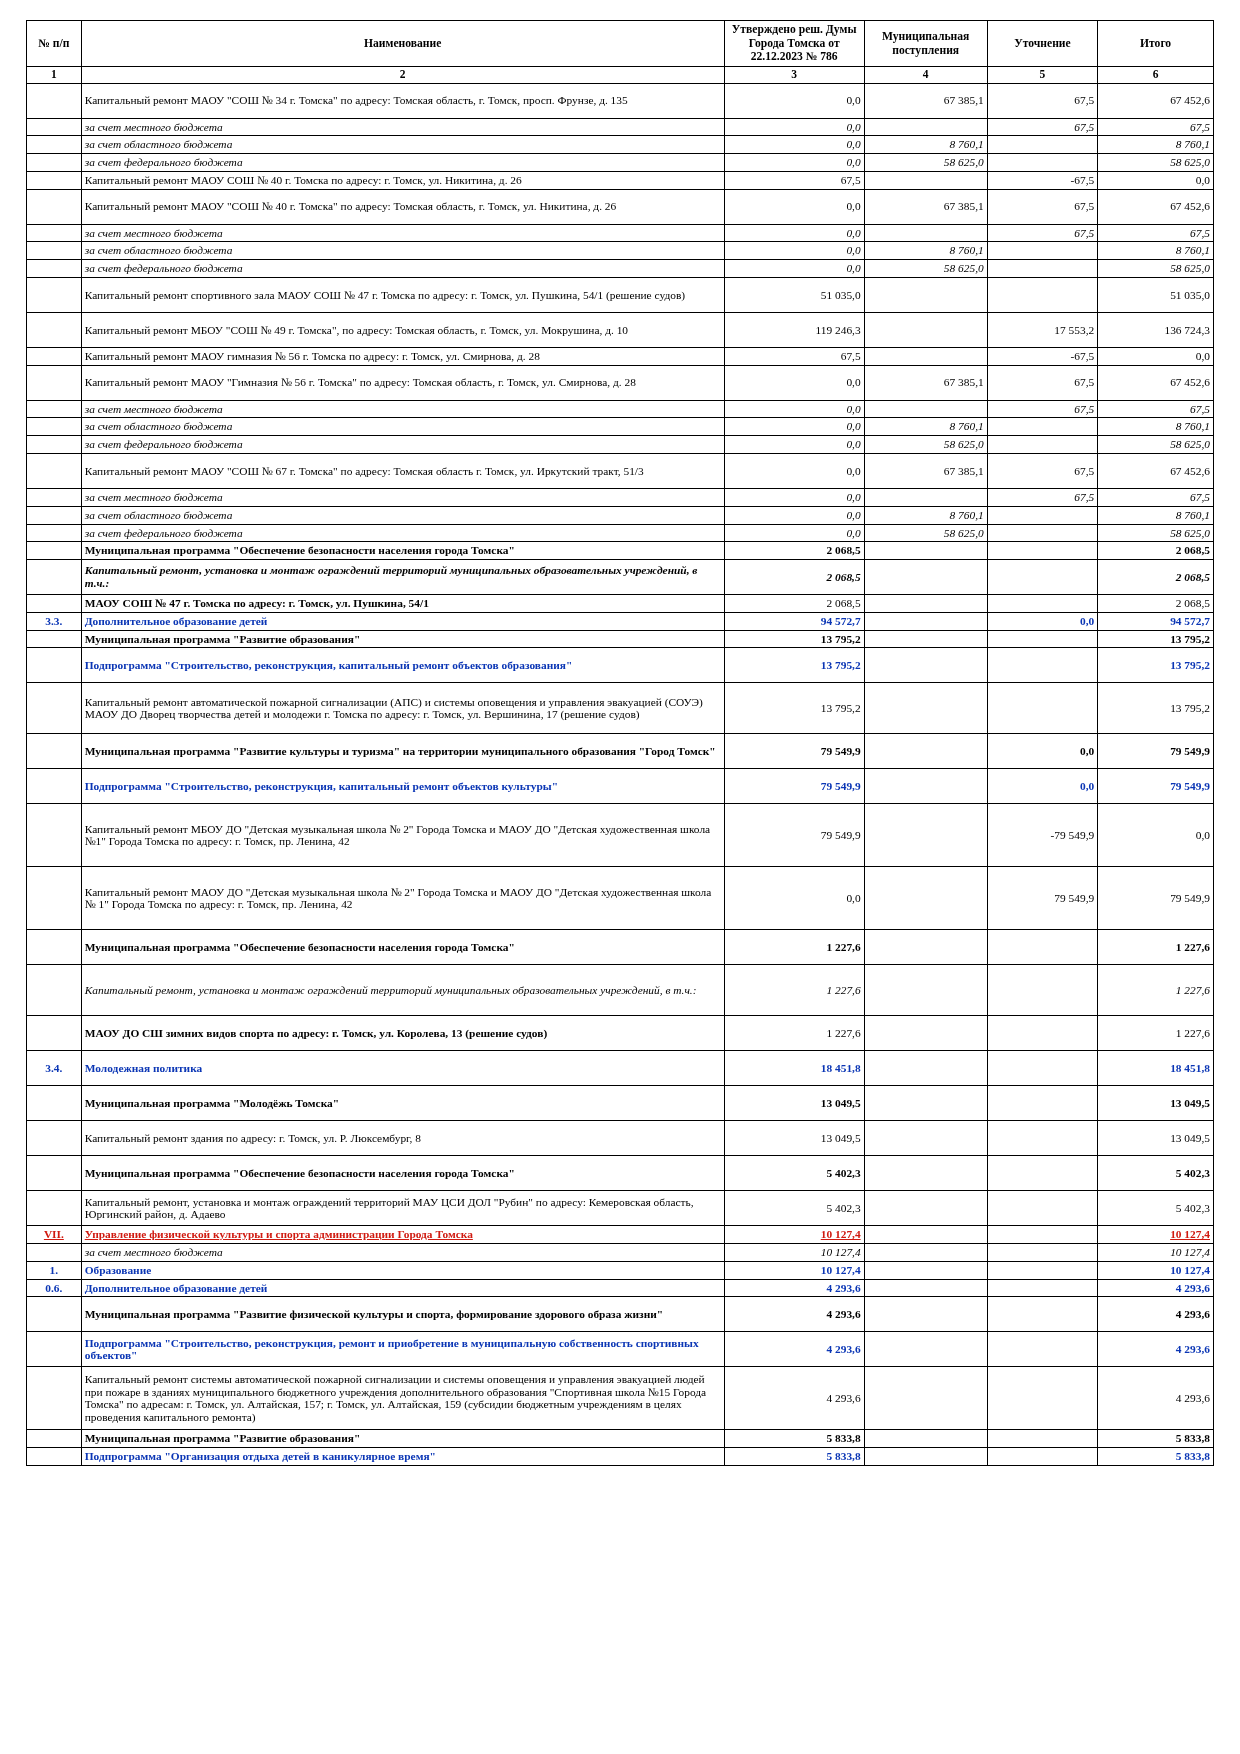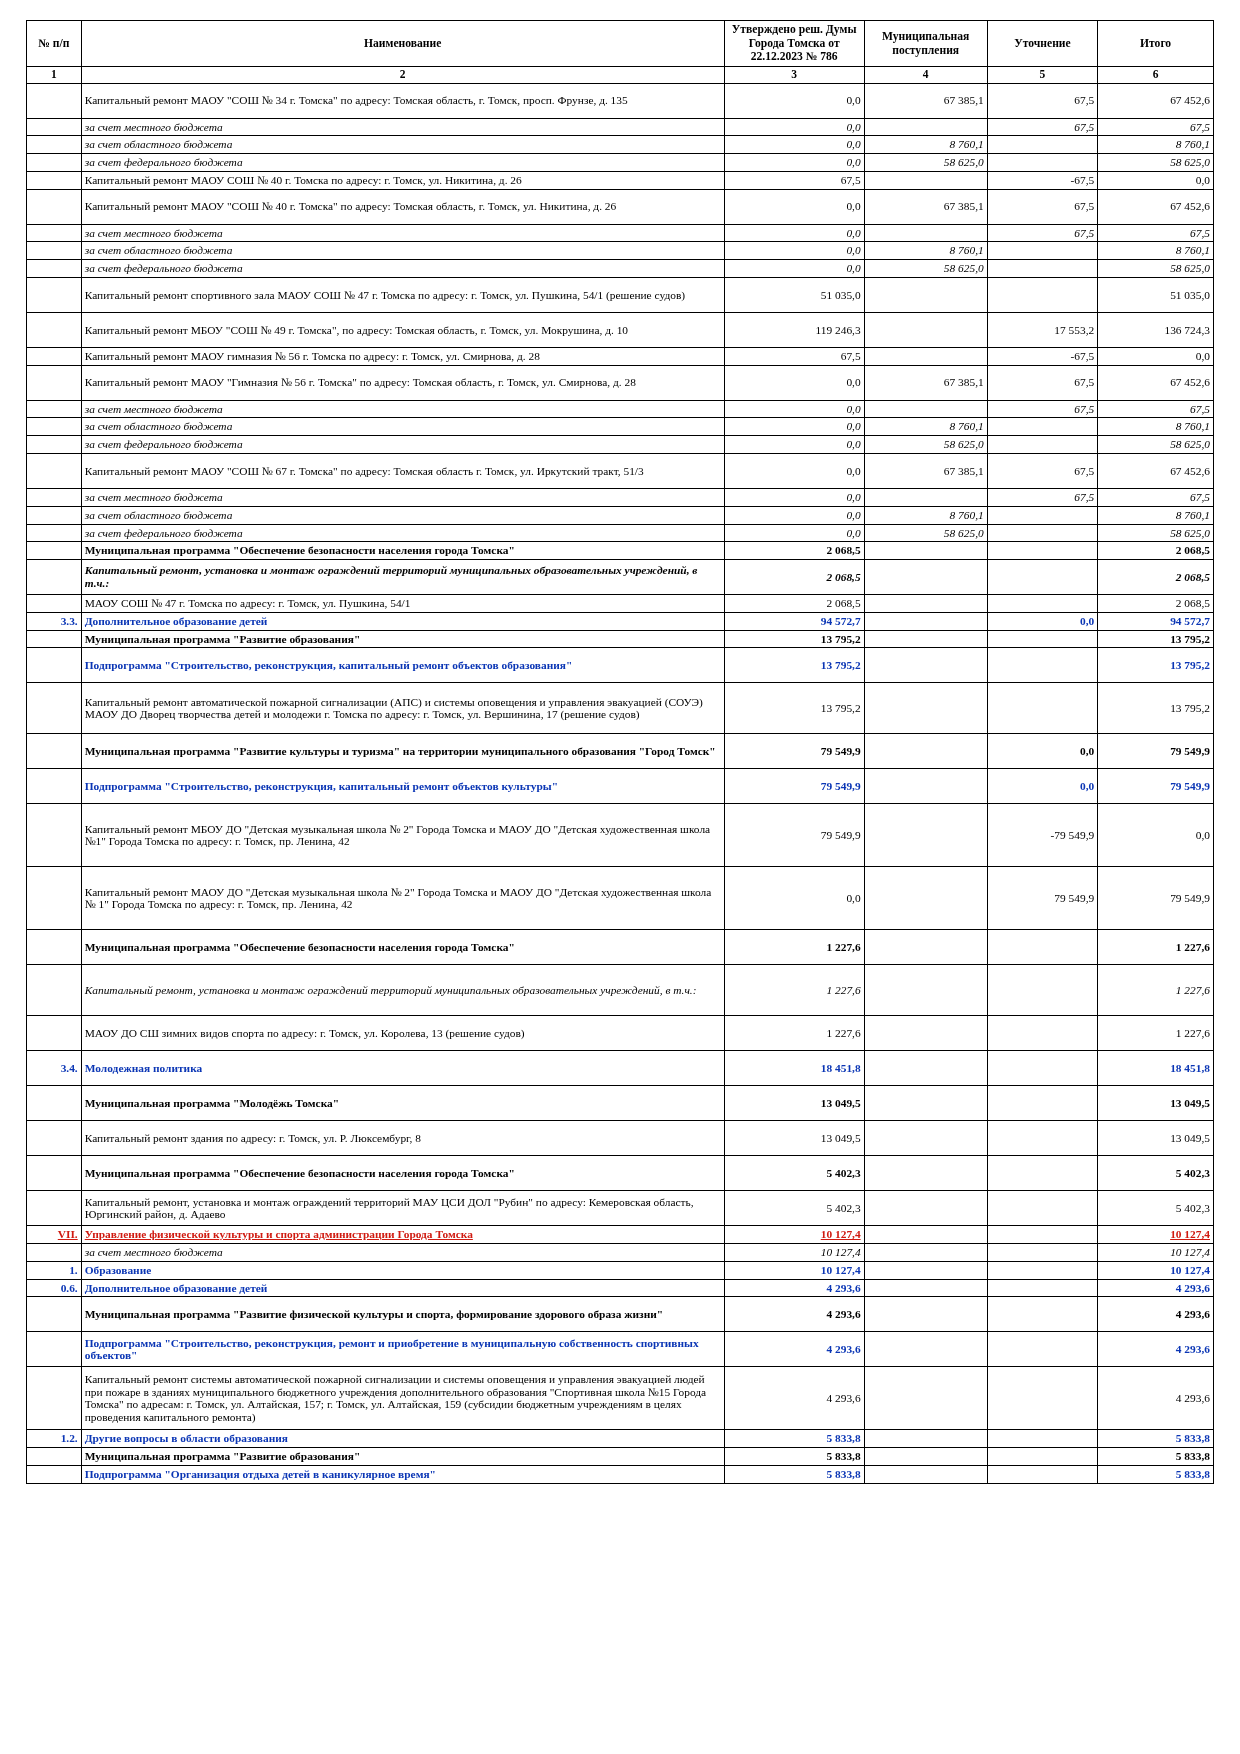--- a/index.html
+++ b/index.html
@@ -53,32 +53,32 @@
     font-weight: bold;
     font-size: 11.5px;
     padding: 1px 2px;
   }
   td.num {
     text-align: right;
     white-space: nowrap;
     padding-right: 7px;
   }
   td.idx {
-    text-align: right;
+    text-align: center;
     white-space: nowrap;
   }
   td.name {
     text-align: left;
   }
   .b { font-weight: bold; }
   .i { font-style: italic; }
   .bi { font-weight: bold; font-style: italic; }
   .blue { color: #0b36b5; }
   .red { color: #d01a10; text-decoration: underline; }
-  .indent1 { padding-left: 14px; }
+  .indent1 { padding-left: 14px; font-weight: bold; }
   .tall td { height: 30px; }
   .tall2 td { height: 46px; }
   .tall3 td { height: 58px; }
 </style>
 </head>
 <body>
 
 <div class="page">
   <table class="budget">
     <colgroup>
@@ -470,28 +470,20 @@
         </tr>
         <tr class="tall3">
           <td class="idx"></td>
           <td class="name">Капитальный ремонт системы автоматической пожарной сигнализации и  системы оповещения и управления эвакуацией людей при пожаре в зданиях муниципального бюджетного учреждения дополнительного образования "Спортивная школа №15 Города Томска" по адресам: г. Томск, ул. Алтайская, 157; г. Томск, ул. Алтайская, 159 (субсидии бюджетным учреждениям в целях проведения капитального ремонта)</td>
           <td class="num">4 293,6</td>
           <td class="num"></td>
           <td class="num"></td>
           <td class="num">4 293,6</td>
         </tr>
         <tr>
-          <td class="idx b blue">1.2.</td>
-          <td class="name b blue">Другие вопросы в области образования</td>
-          <td class="num b blue">5 833,8</td>
-          <td class="num b blue"></td>
-          <td class="num b blue"></td>
-          <td class="num b blue">5 833,8</td>
-        </tr>
-        <tr>
           <td class="idx b"></td>
           <td class="name b">Муниципальная программа "Развитие образования"</td>
           <td class="num b">5 833,8</td>
           <td class="num b"></td>
           <td class="num b"></td>
           <td class="num b">5 833,8</td>
         </tr>
         <tr>
           <td class="idx b blue"></td>
           <td class="name b blue">Подпрограмма "Организация отдыха детей в каникулярное время"</td>

